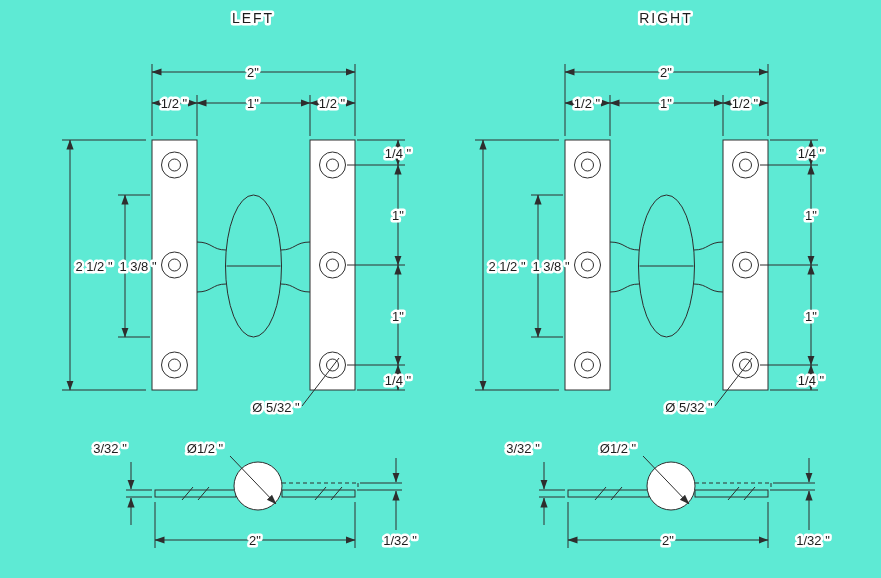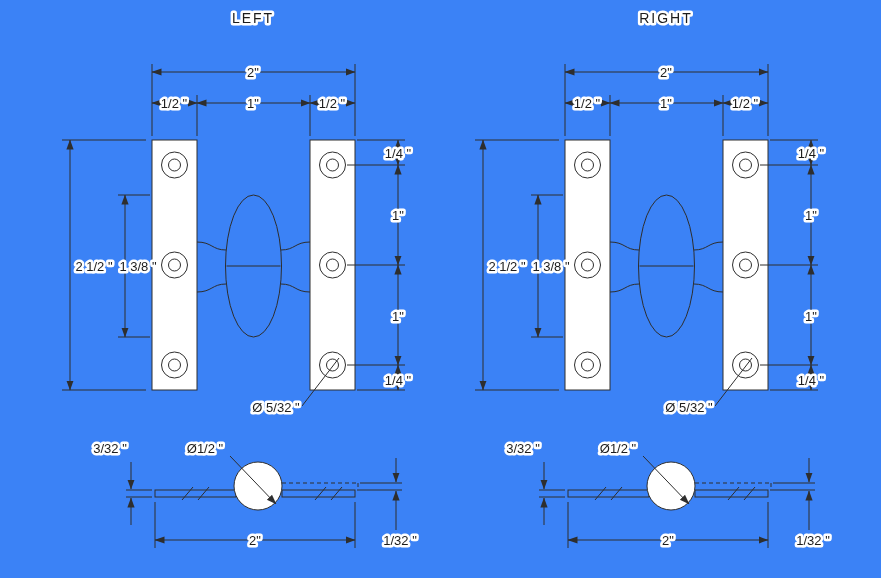--- a/index.html
+++ b/index.html
@@ -1,16 +1,16 @@
 <!DOCTYPE html>
 <html><head>
 <meta charset="utf-8">
 <style>
   html,body{margin:0;padding:0;background:#ffffff;}
-  .canvas{width:881px;height:578px;background:#3b82f6;position:relative;overflow:hidden;
+  .canvas{width:881px;height:578px;background:#5eead4;position:relative;overflow:hidden;
           font-family:"Liberation Sans","DejaVu Sans",sans-serif;}
   svg{display:block;}
   .geo{stroke:#2e2e2e;stroke-width:1;fill:none;}
   .fillw{fill:#ffffff;}
   .dashed{stroke-dasharray:4 3;}
   text{font-family:"Liberation Sans","DejaVu Sans",sans-serif;font-size:13px;fill:#1c1c1c;
        stroke:#ffffff;stroke-width:5px;paint-order:stroke;stroke-linejoin:round;text-anchor:middle;}
   text.title{font-size:14px;letter-spacing:2px;}
 </style>
 </head>

